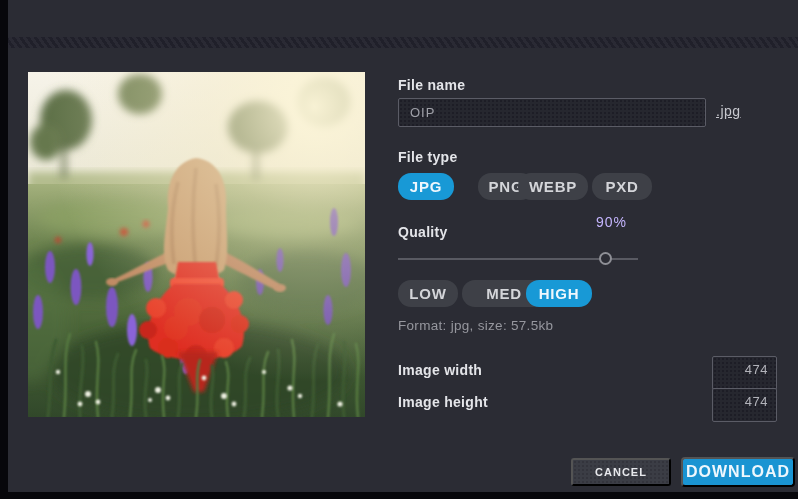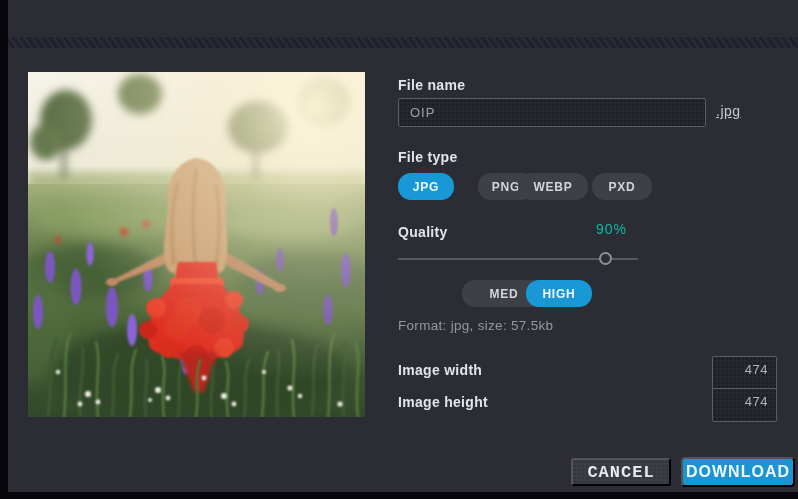--- a/index.html
+++ b/index.html
@@ -36,43 +36,43 @@
     background-color:#26272f;
     background-image:radial-gradient(#1d1d26 1px, transparent 1.2px);
     background-size:4px 4px;
     border:1px solid #5b5c66;border-radius:2px;
   }
   .filename-input{position:absolute;left:390px;top:98px;width:308px;height:29px;color:#9fa0a8;font-size:13px;line-height:27px;padding-left:11px;letter-spacing:1px;}
   .ext{position:absolute;left:708px;top:103px;color:#c7c8ce;font-size:14px;text-decoration:underline;letter-spacing:.5px;}
 
   .btn{
     position:absolute;height:27px;border-radius:13px;border:none;
-    background:#3e4047;color:#d4d5d9;font-size:12px;font-weight:bold;letter-spacing:.8px;
+    background:#3e4047;color:#d4d5d9;font-size:15px;font-weight:bold;letter-spacing:.8px;
     display:flex;align-items:center;justify-content:center;cursor:pointer;
   }
   .btn.active{background:#1899d6;color:#eef7fd;}
 
-  .qvalue{position:absolute;left:588px;top:221px;color:#14b8a6;font-size:14px;letter-spacing:1px;}
+  .qvalue{position:absolute;left:588px;top:214px;color:#c4b5fd;font-size:14px;letter-spacing:1px;}
   .slider{position:absolute;left:390px;top:251px;width:240px;height:16px;cursor:pointer;}
   .slider .track{position:absolute;left:0;right:0;top:7px;height:2px;background:#595a62;}
   .slider .handle{
     position:absolute;top:1px;left:201px;width:13px;height:13px;border-radius:50%;
     border:2px solid #8e8f96;background:#2b2c34;
   }
 
   .formatinfo{position:absolute;left:390px;top:318px;color:#96979e;font-size:13.5px;letter-spacing:.3px;}
 
   .numfield{position:absolute;width:65px;height:34px;color:#b2b3ba;font-size:13px;line-height:25px;text-align:right;padding-right:8px;letter-spacing:.5px;}
 
   .cancel-btn{
     position:absolute;left:563px;top:458px;width:100px;height:28px;border-radius:3px;
     background-color:#3b3d45;
     background-image:radial-gradient(#33343c 1px, transparent 1.2px);background-size:4px 4px;
-    color:#e7e8ec;font-size:17px;font-weight:bold;letter-spacing:1px;
-    display:flex;align-items:center;justify-content:center;cursor:pointer;font-family:Liberation Mono, monospace;
+    color:#e7e8ec;font-size:11px;font-weight:bold;letter-spacing:1px;
+    display:flex;align-items:center;justify-content:center;cursor:pointer;
   }
   .download-btn{
     position:absolute;left:673px;top:457px;width:114px;height:30px;border-radius:4px;
     background:#1a94d2;color:#eef7fd;font-size:16px;font-weight:bold;letter-spacing:1px;
     display:flex;align-items:center;justify-content:center;cursor:pointer;
   }
 </style>
 </head>
 <body>
 
@@ -264,20 +264,21 @@
     <button class="btn" style="left:584px;top:173px;width:60px;">PXD</button>
     <button class="btn" style="left:510px;top:173px;width:70px;">WEBP</button>
 
     <div class="label" style="left:390px;top:224px;">Quality</div>
     <div class="qvalue">90%</div>
     <div class="slider">
       <div class="track"></div>
       <div class="handle"></div>
     </div>
 
+    <button class="btn" style="left:390px;top:280px;width:60px;">LOW</button>
     <button class="btn" style="left:454px;top:280px;width:84px;">MED</button>
     <button class="btn active" style="left:518px;top:280px;width:66px;">HIGH</button>
 
     <div class="formatinfo">Format: jpg, size: 57.5kb</div>
 
     <div class="label" style="left:390px;top:362px;">Image width</div>
     <div class="texfield numfield" style="left:704px;top:356px;">474</div>
 
     <div class="label" style="left:390px;top:394px;">Image height</div>
     <div class="texfield numfield" style="left:704px;top:388px;">474</div>

